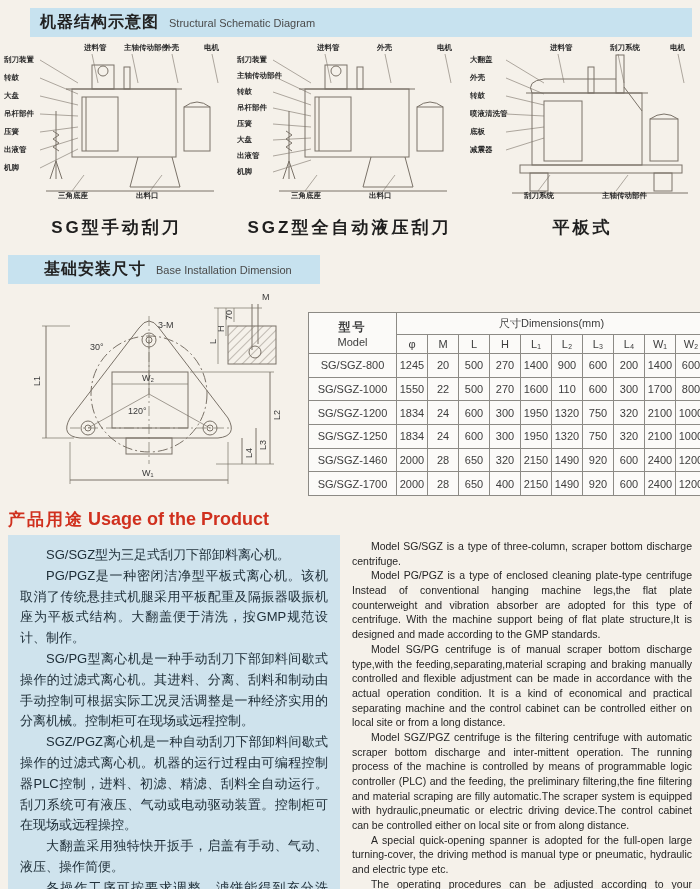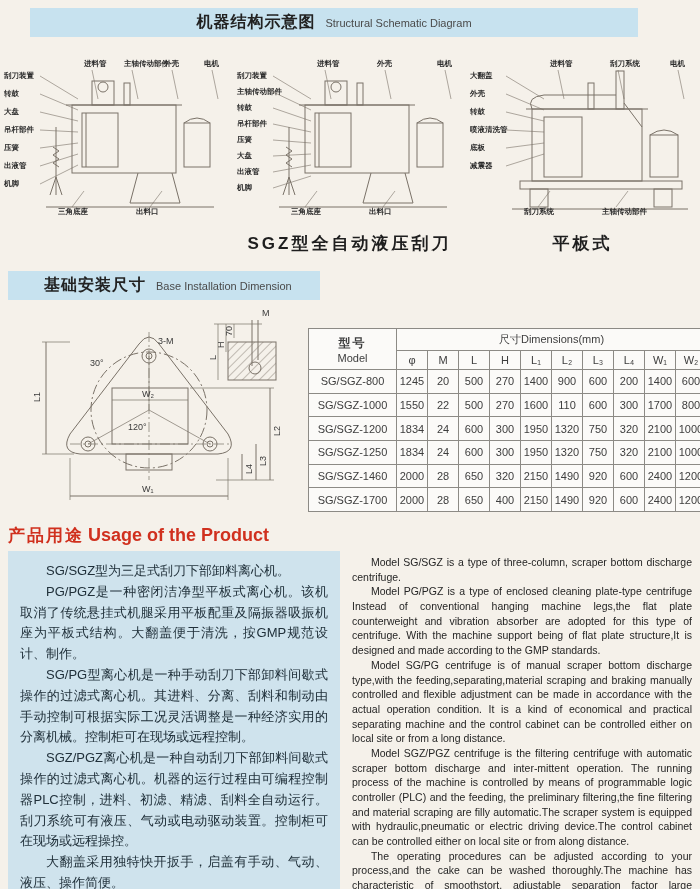--- a/index.html
+++ b/index.html
@@ -4,21 +4,21 @@
 <style>
   :root{
     --page_bg:#f5f1ea; --band_bg:#c7e2ef; --usage_box_bg:#cfe3ed;
     --heading_red:#d0301e; --line:#7a7268; --table_border:#8c8a85; --text_dark:#3a3a3a;
   }
   *{margin:0;padding:0;box-sizing:border-box}
   html,body{width:700px;height:889px}
   body{background:var(--page_bg);font-family:"Liberation Sans","DejaVu Sans",sans-serif;
        color:var(--text_dark);position:relative;overflow:hidden}
   .band{background:var(--band_bg);display:flex;align-items:baseline;gap:10px;padding:4px 10px}
-  .band1{margin:8px 0 20px 30px;width:608px;justify-content:center}
+  .band1{margin:8px 0 4px 30px;width:662px;justify-content:flex-start}
   .band2{margin:14px 0 4px 8px;width:312px;justify-content:flex-start;padding-left:36px}
   .band-zh{font-size:16px;font-weight:bold;letter-spacing:1px;color:#222}
   .band-en{font-size:11px;color:#4a4a4a}
   .diagrams{display:flex;margin-top:2px}
   figure.diagram{position:relative;width:233px;height:200px}
   .machine,.leaders{position:absolute;left:0;top:0;width:233px;height:168px}
   .leaders{pointer-events:none}
   .dlabel{position:absolute;font-size:7.5px;font-weight:bold;white-space:nowrap;color:#2c2c2c}
   figcaption{position:absolute;bottom:2px;left:0;width:100%;text-align:center;
              font-size:17px;font-weight:bold;letter-spacing:3px;color:#1e1e1e}
@@ -107,20 +107,21 @@
         <line x1="40" y1="91" x2="78" y2="86" stroke="#7a7268" stroke-width="0.6"></line>
         <line x1="40" y1="109" x2="78" y2="97" stroke="#7a7268" stroke-width="0.6"></line>
         <line x1="40" y1="127" x2="78" y2="108" stroke="#7a7268" stroke-width="0.6"></line>
         <line x1="92" y1="13" x2="98" y2="42" stroke="#7a7268" stroke-width="0.6"></line>
         <line x1="132" y1="13" x2="138" y2="42" stroke="#7a7268" stroke-width="0.6"></line>
         <line x1="172" y1="13" x2="178" y2="42" stroke="#7a7268" stroke-width="0.6"></line>
         <line x1="212" y1="13" x2="218" y2="42" stroke="#7a7268" stroke-width="0.6"></line>
         <line x1="72" y1="150" x2="84" y2="134" stroke="#7a7268" stroke-width="0.6"></line>
         <line x1="150" y1="150" x2="162" y2="134" stroke="#7a7268" stroke-width="0.6"></line>
       </svg>
+    <figcaption>SG型手动刮刀</figcaption>
   <span class="dlabel" style="left: 4px; top: 14px;">刮刀装置</span>
       <span class="dlabel" style="left: 4px; top: 32px;">转鼓</span>
       <span class="dlabel" style="left: 4px; top: 50px;">大盘</span>
       <span class="dlabel" style="left: 4px; top: 68px;">吊杆部件</span>
       <span class="dlabel" style="left: 4px; top: 86px;">压簧</span>
       <span class="dlabel" style="left: 4px; top: 104px;">出液管</span>
       <span class="dlabel" style="left: 4px; top: 122px;">机脚</span>
       <span class="dlabel" style="left: 84px; top: 2px;">进料管</span>
       <span class="dlabel" style="left: 124px; top: 2px;">主轴传动部件</span>
       <span class="dlabel" style="left: 164px; top: 2px;">外壳</span>
@@ -381,15 +382,16 @@
       <p>SG/PG型离心机是一种手动刮刀下部卸料间歇式操作的过滤式离心机。其进料、分离、刮料和制动由手动控制可根据实际工况灵活调整是一种经济实用的分离机械。控制柜可在现场或远程控制。</p>
       <p>SGZ/PGZ离心机是一种自动刮刀下部卸料间歇式操作的过滤式离心机。机器的运行过程由可编程控制器PLC控制，进料、初滤、精滤、刮料全自动运行。刮刀系统可有液压、气动或电动驱动装置。控制柜可在现场或远程操控。</p>
       <p>大翻盖采用独特快开扳手，启盖有手动、气动、液压、操作简便。</p>
       <p>各操作工序可按要求调整，滤饼能得到充分洗涤。该机具有起动平稳，分离因数可调、容量大、效率高、适应性强、操作简便、卸料快捷、环境洁净、劳动强度低、安全性高等特点。</p>
     </div>
   <div class="usage-en-box">
       <p>Model SG/SGZ is a type of three-column, scraper bottom discharge centrifuge.</p>
       <p>Model PG/PGZ is a type of enclosed cleaning plate-type centrifuge Instead of conventional hanging machine legs,the flat plate counterweight and vibration absorber are adopted for this type of centrifuge. With the machine support being of flat plate structure,It is designed and made according to the GMP standards.</p>
       <p>Model SG/PG centrifuge is of manual scraper bottom discharge type,with the feeding,separating,material scraping and braking manually controlled and flexible adjustment can be made in accordance with the actual operation condition. It is a kind of economical and practical separating machine and the control cabinet can be controlled either on local site or from a long distance.</p>
       <p>Model SGZ/PGZ centrifuge is the filtering centrifuge with automatic scraper bottom discharge and inter-mittent operation. The running process of the machine is controlled by means of programmable logic controller (PLC) and the feeding, the preliminary filtering,the fine filtering and material scraping are filly automatic.The scraper system is equipped with hydraulic,pneumatic or electric driving device.The control cabinet can be controlled either on local site or from along distance.</p>
+      <p>A special quick-opening spanner is adopted for the full-open large turning-cover, the driving method is manual type or pneumatic, hydraulic and electric type etc.</p>
       <p>The operating procedures can be adjusted according to your process,and the cake can be washed thoroughly.The machine has characteristic of smoothstort, adjustable separation factor large capacity,high strength strong adaptability,easy &amp; convenient operation,quick discharging,environmental cleanness, low labor strength &amp;high safety etc.</p>
     </div>
 </div>
 
 </body></html>

